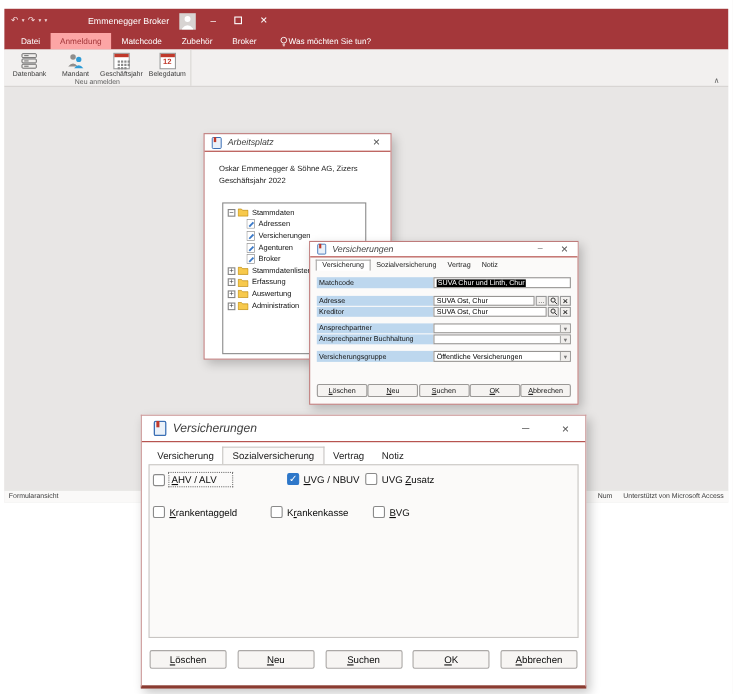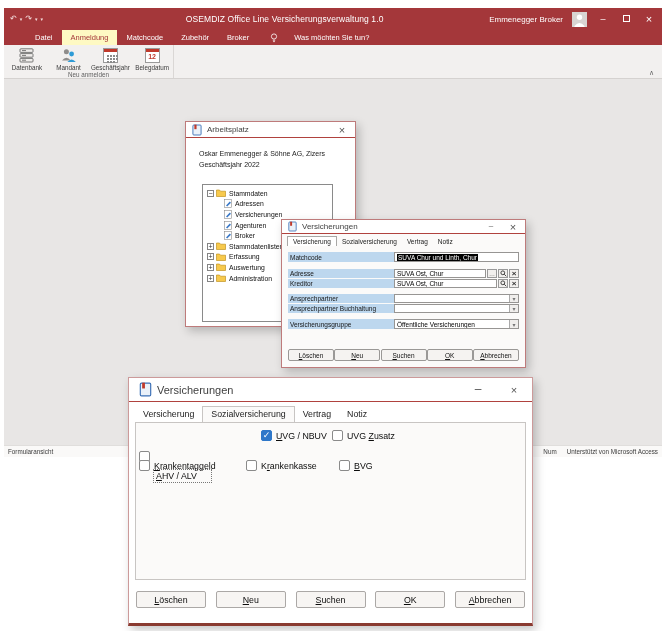--- a/index.html
+++ b/index.html
@@ -14,24 +14,24 @@
   .app-title { flex:1; text-align:center; font-size:8.5px; letter-spacing:.1px; }
   .tb-right { display:flex; align-items:center; gap:9px; }
   .user-name { font-size:8px; }
   .avatar { width:15px; height:15px; background:#D8D4D2; display:flex; align-items:flex-end; justify-content:center; overflow:hidden; }
   .winbtn { width:14px; text-align:center; font-size:9px; color:#fff; line-height:22px; }
   .winbtn .maxbox { display:inline-block; width:7px; height:7px; border:1px solid #fff; }
   .icon-min::before { content:"–"; }
   .icon-close-w::before { content:"×"; font-size:11px; }
 
   
-  .menurow { height:15px; background:#A4373A; display:flex; align-items:stretch; color:#fff; font-size:7.5px; padding-left:22px; }
+  .menurow { height:15px; background:#A4373A; display:flex; align-items:stretch; color:#fff; font-size:7.5px; padding-left:6px; }
   .mtab { display:flex; align-items:center; padding:0 9px; }
-  .mtab.active { background:#fef9c3; color:#A4373A; }
-  .tellme { display:flex; align-items:center; gap:16px; margin-left:12px; }
+  .mtab.active { background:#fca5a5; color:#A4373A; }
+  .tellme { display:flex; align-items:center; gap:0; margin-left:12px; }
   .bulb { width:8px; height:10px; }
 
   
   .ribbon { height:34px; background:#F2F0EF; border-bottom:1px solid #D5D2D0; position:relative; display:flex; }
   .rgroup { width:170px; border-right:1px solid #DAD7D5; display:flex; flex-direction:column; }
   .rbtns { flex:1; display:flex; padding-left:2px; }
   .rbtn { width:42px; display:flex; flex-direction:column; align-items:center; padding-top:2px; }
   .rbtn .ric { height:16px; display:flex; align-items:center; }
   .rbtn .rlb { font-size:6.3px; color:#3b3b3b; margin-top:1px; white-space:nowrap; }
   .glabel { height:10px; text-align:center; font-size:6.3px; color:#5f5f5f; }
@@ -44,21 +44,21 @@
   .chev::before { content:"∧"; }
 
   
   .workspace { height:366px; background:#E8E6E5; }
   .statusbar { height:12px; background:#FAF9F8; border-top:1px solid #E0DEDC; display:flex; align-items:center; font-size:6.3px; color:#3c3c3c; padding:0 4px; }
   .statusbar .sview { flex:1; }
   .statusbar .snum { margin-right:10px; }
 
   
   .win { position:absolute; background:#fff; border:1px solid #BE7B7B; box-shadow:3px 4px 9px rgba(0,0,0,.22); }
-  .wtitle { display:flex; align-items:center; gap:5px; border-bottom:1px solid #B0423E; padding:0 6px; }
+  .wtitle { display:flex; align-items:center; gap:5px; border-bottom:1px solid #B0423E; padding:0 6px;font-style:italic; }
   .wtext { flex:1; color:#3f3f3f; }
   .wctl { display:flex; color:#555; }
   .wctl span { text-align:center; }
 
   
   .wa { left:185px; top:121px; width:171px; height:206px; }
   .wa .wtitle { height:16px; font-size:8px; }
   .wa .wctl span { width:14px; font-size:9px; }
   .company { padding:10px 0 0 13px; font-size:7px; line-height:11px; color:#1c1c1c; }
   .treebox { margin:14px 0 0 16px; width:131px; height:138px; border:1px solid #8a8a8a; background:#fff; padding-top:3px; font-size:6.8px; color:#111; }
@@ -98,38 +98,37 @@
   .ws .wctl span { width:16px; font-size:12px; }
   .tabs-l { display:flex; align-items:flex-end; margin:3px 6px 0; height:17px; font-size:8.8px; }
   .tabs-l .tab { padding:2px 8px 3px; color:#1c1c1c; }
   .tabs-l .tab.active { background:#FBFAF9; border:1px solid #C8C5C3; border-bottom:none; }
   .pagebox { margin:0 6px; height:158px; border:1px solid #C8C5C3; background:#FBFAF9; position:relative; }
   .cbitem { position:absolute; display:flex; align-items:center; }
   .cb { width:11px; height:11px; border:1px solid #8a8a8a; border-radius:2px; background:#fff; flex:none; position:relative; }
   .cb.checked { background:#2E77C9; border-color:#2E77C9; }
   .cb.checked::after { content:"✓"; position:absolute; left:0; right:0; top:-1px; text-align:center; color:#fff; font-size:9px; }
   .cblabel { margin-left:4px; font-size:8.8px; color:#0c0c0c; }
-  .cblabel.focus { outline:1px dotted #777; padding:1px 14px 1px 2px;margin-top:40px; }
+  .cblabel.focus { outline:1px dotted #777; padding:1px 14px 1px 2px; }
   .btnrow-l { margin:11px 7px 0; display:flex; justify-content:space-between; }
   .bbtn { width:70px; height:17px; background:#F7F5F3; border:1px solid #ABA8A6; border-radius:2px; display:flex; align-items:center; justify-content:center; font-size:8.8px; color:#0c0c0c; }
   u { text-underline-offset:1px; }
 </style>
 </head>
 <body>
 
 <div class="app">
   <div class="titlebar">
     <div class="qat">
       <span>↶</span>
         <span class="dd">▾</span>
       <span>↷</span>
         <span class="dd">▾</span>
       <span class="dd">▾</span>
     </div>
-    <div class="app-title">OSEMDIZ Office Line Versicherungsverwaltung 1.0</div>
     <div class="tb-right">
       <span class="user-name">Emmenegger Broker</span>
       <span class="avatar">
         <svg width="15" height="15" viewBox="0 0 15 15">
           <circle cx="7.5" cy="5.3" r="2.7" fill="#fff"></circle>
           <path d="M2.5 14 q5 -6 10 0 v1 h-10 Z" fill="#fff"></path>
         </svg>
       </span>
       <span class="winbtn icon-min"></span>
       <span class="winbtn"><span class="maxbox"></span></span>

